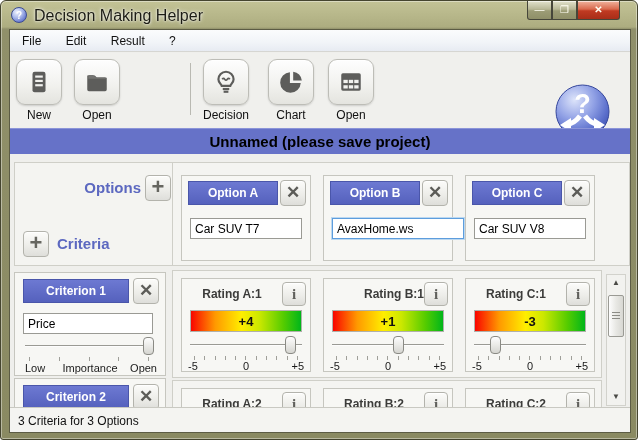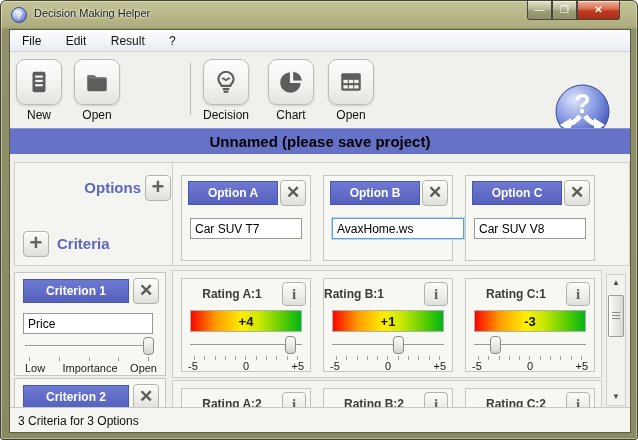--- a/index.html
+++ b/index.html
@@ -9,21 +9,21 @@
   
   .window { position:relative; width:638px; height:440px;
     background:linear-gradient(180deg,#c3c396 0,#adad80 26px,#90906a 28px,#8a8a62 100%);
     border:1px solid #45452f; border-radius:6px 6px 3px 3px;
     box-shadow:inset 0 0 0 1px rgba(255,255,255,.4); }
 
   .titlebar { position:absolute; left:0; top:0; width:100%; height:28px; }
   .app-icon { position:absolute; left:10px; top:6px; width:16px; height:16px; border-radius:50%;
     background:radial-gradient(circle at 35% 30%, #eef2ff 0%, #aebcec 40%, #6a7cd0 75%, #4a5cb0 100%);
     border:1px solid #3c4c92; color:#fff; font-size:10px; font-weight:bold; text-align:center; line-height:15px; }
-  .win-title { position:absolute; left:33px; top:6px; font-size:11px; color:#1c1c14;
+  .win-title { position:absolute; left:33px; top:6px; font-size:16px; color:#1c1c14;
     text-shadow:0 0 4px rgba(255,255,255,.9), 0 0 2px rgba(255,255,255,.9); }
 
   .cap-btn { position:absolute; top:0; height:19px; border:1px solid #46463a; border-top:none;
     background:linear-gradient(180deg,#e2e2cc 0,#b8b896 45%,#9c9c76 55%,#8f8f68 100%);
     color:#fffef2; text-align:center; font-size:10px; line-height:17px;
     box-shadow:inset 0 1px 0 rgba(255,255,255,.6); cursor:default; }
   .cap-min { right:85px; width:25px; border-radius:0 0 0 3px; }
   .cap-max { right:60px; width:25px; }
   .cap-close { right:17px; width:43px; border-radius:0 0 3px 0;
     background:linear-gradient(180deg,#f0b49e 0,#d96a4e 45%,#c03a22 55%,#a82e18 100%); font-weight:bold; }
@@ -306,21 +306,21 @@
             <i></i>
             <i></i>
             <i></i>
           </div>
         <div class="scale-lbl" style="left:6px; top:81px;">-5</div>
         <div class="scale-lbl" style="left:0; right:0; top:81px; text-align:center;">0</div>
         <div class="scale-lbl" style="right:6px; top:81px;">+5</div>
       </div>
 
       <div class="card" style="left:150px; top:7px; width:130px; height:94px;">
-        <div class="rating-title" style="left:0; width:100px; top:8px; text-align:left;">Rating B:1</div>
+        <div class="rating-title" style="left:0; width:100px; top:8px; text-align:right;">Rating B:1</div>
         <div class="sq-btn i-btn" style="left:100px; top:3px;">
           <span>i</span>
         </div>
         <div class="grad-bar" style="left:8px; top:31px; width:112px;">+1</div>
         <div class="slider" style="left:8px; top:56px; width:112px;">
           <div class="track"></div>
           <div class="thumb" style="left:calc(60% - 6px)"></div>
         </div>
         <div class="ticks" style="left:12px; top:77px; width:104px;">
             <i></i>

